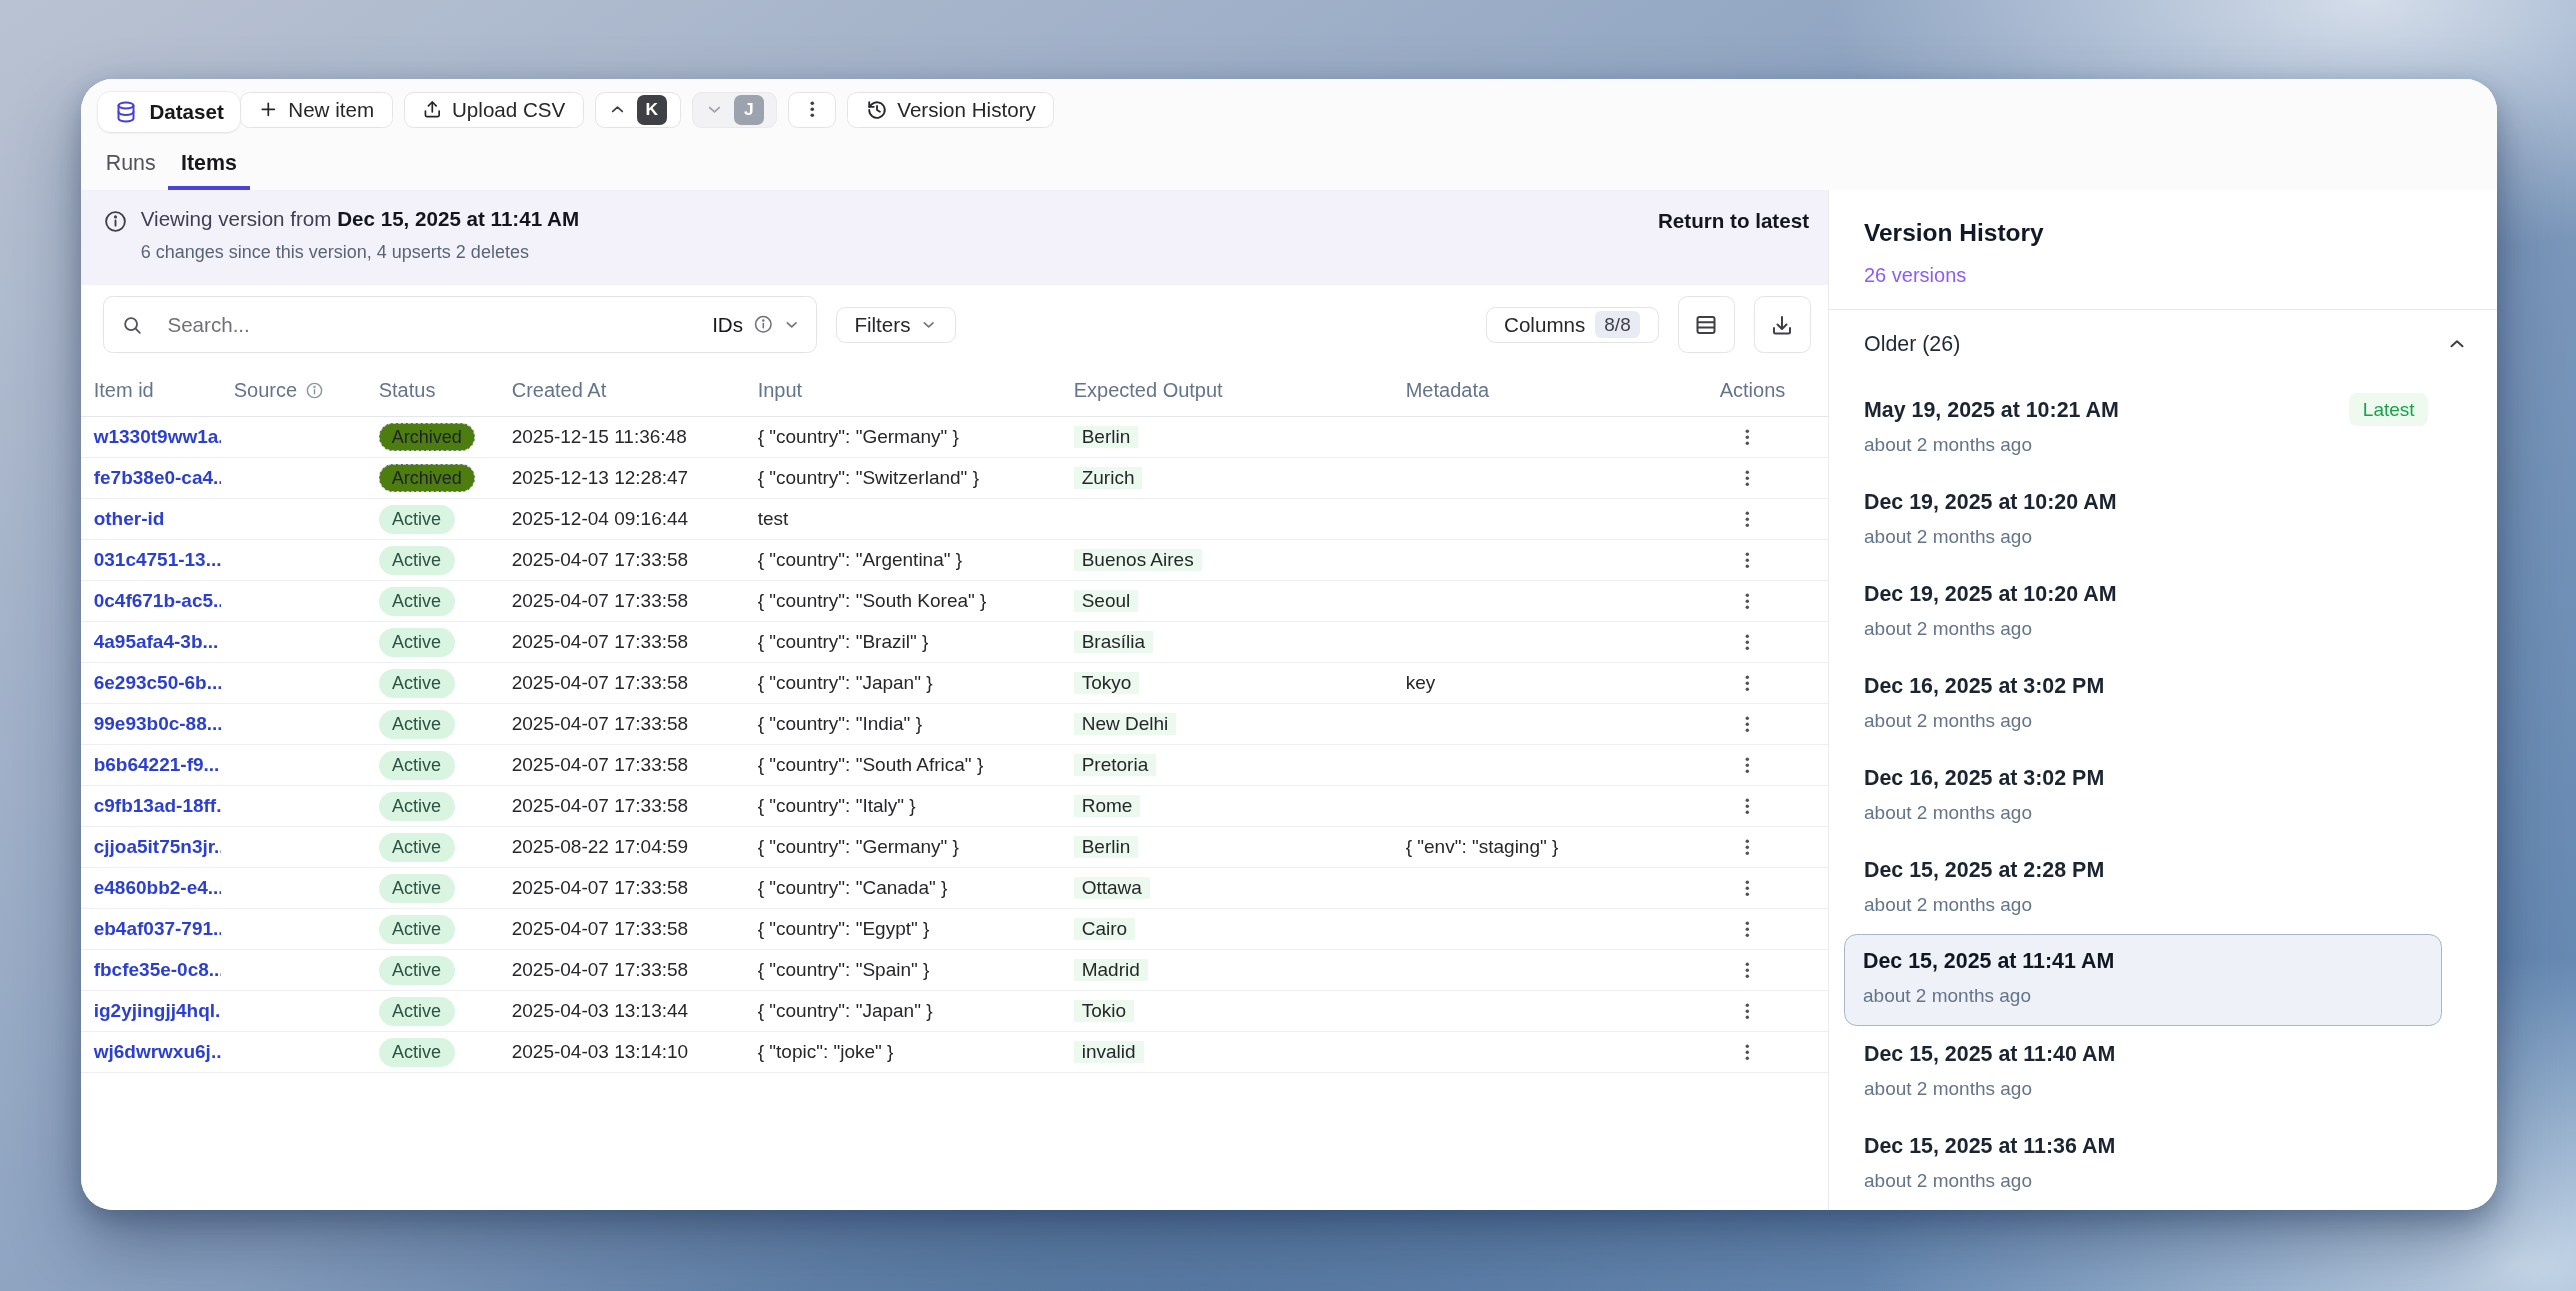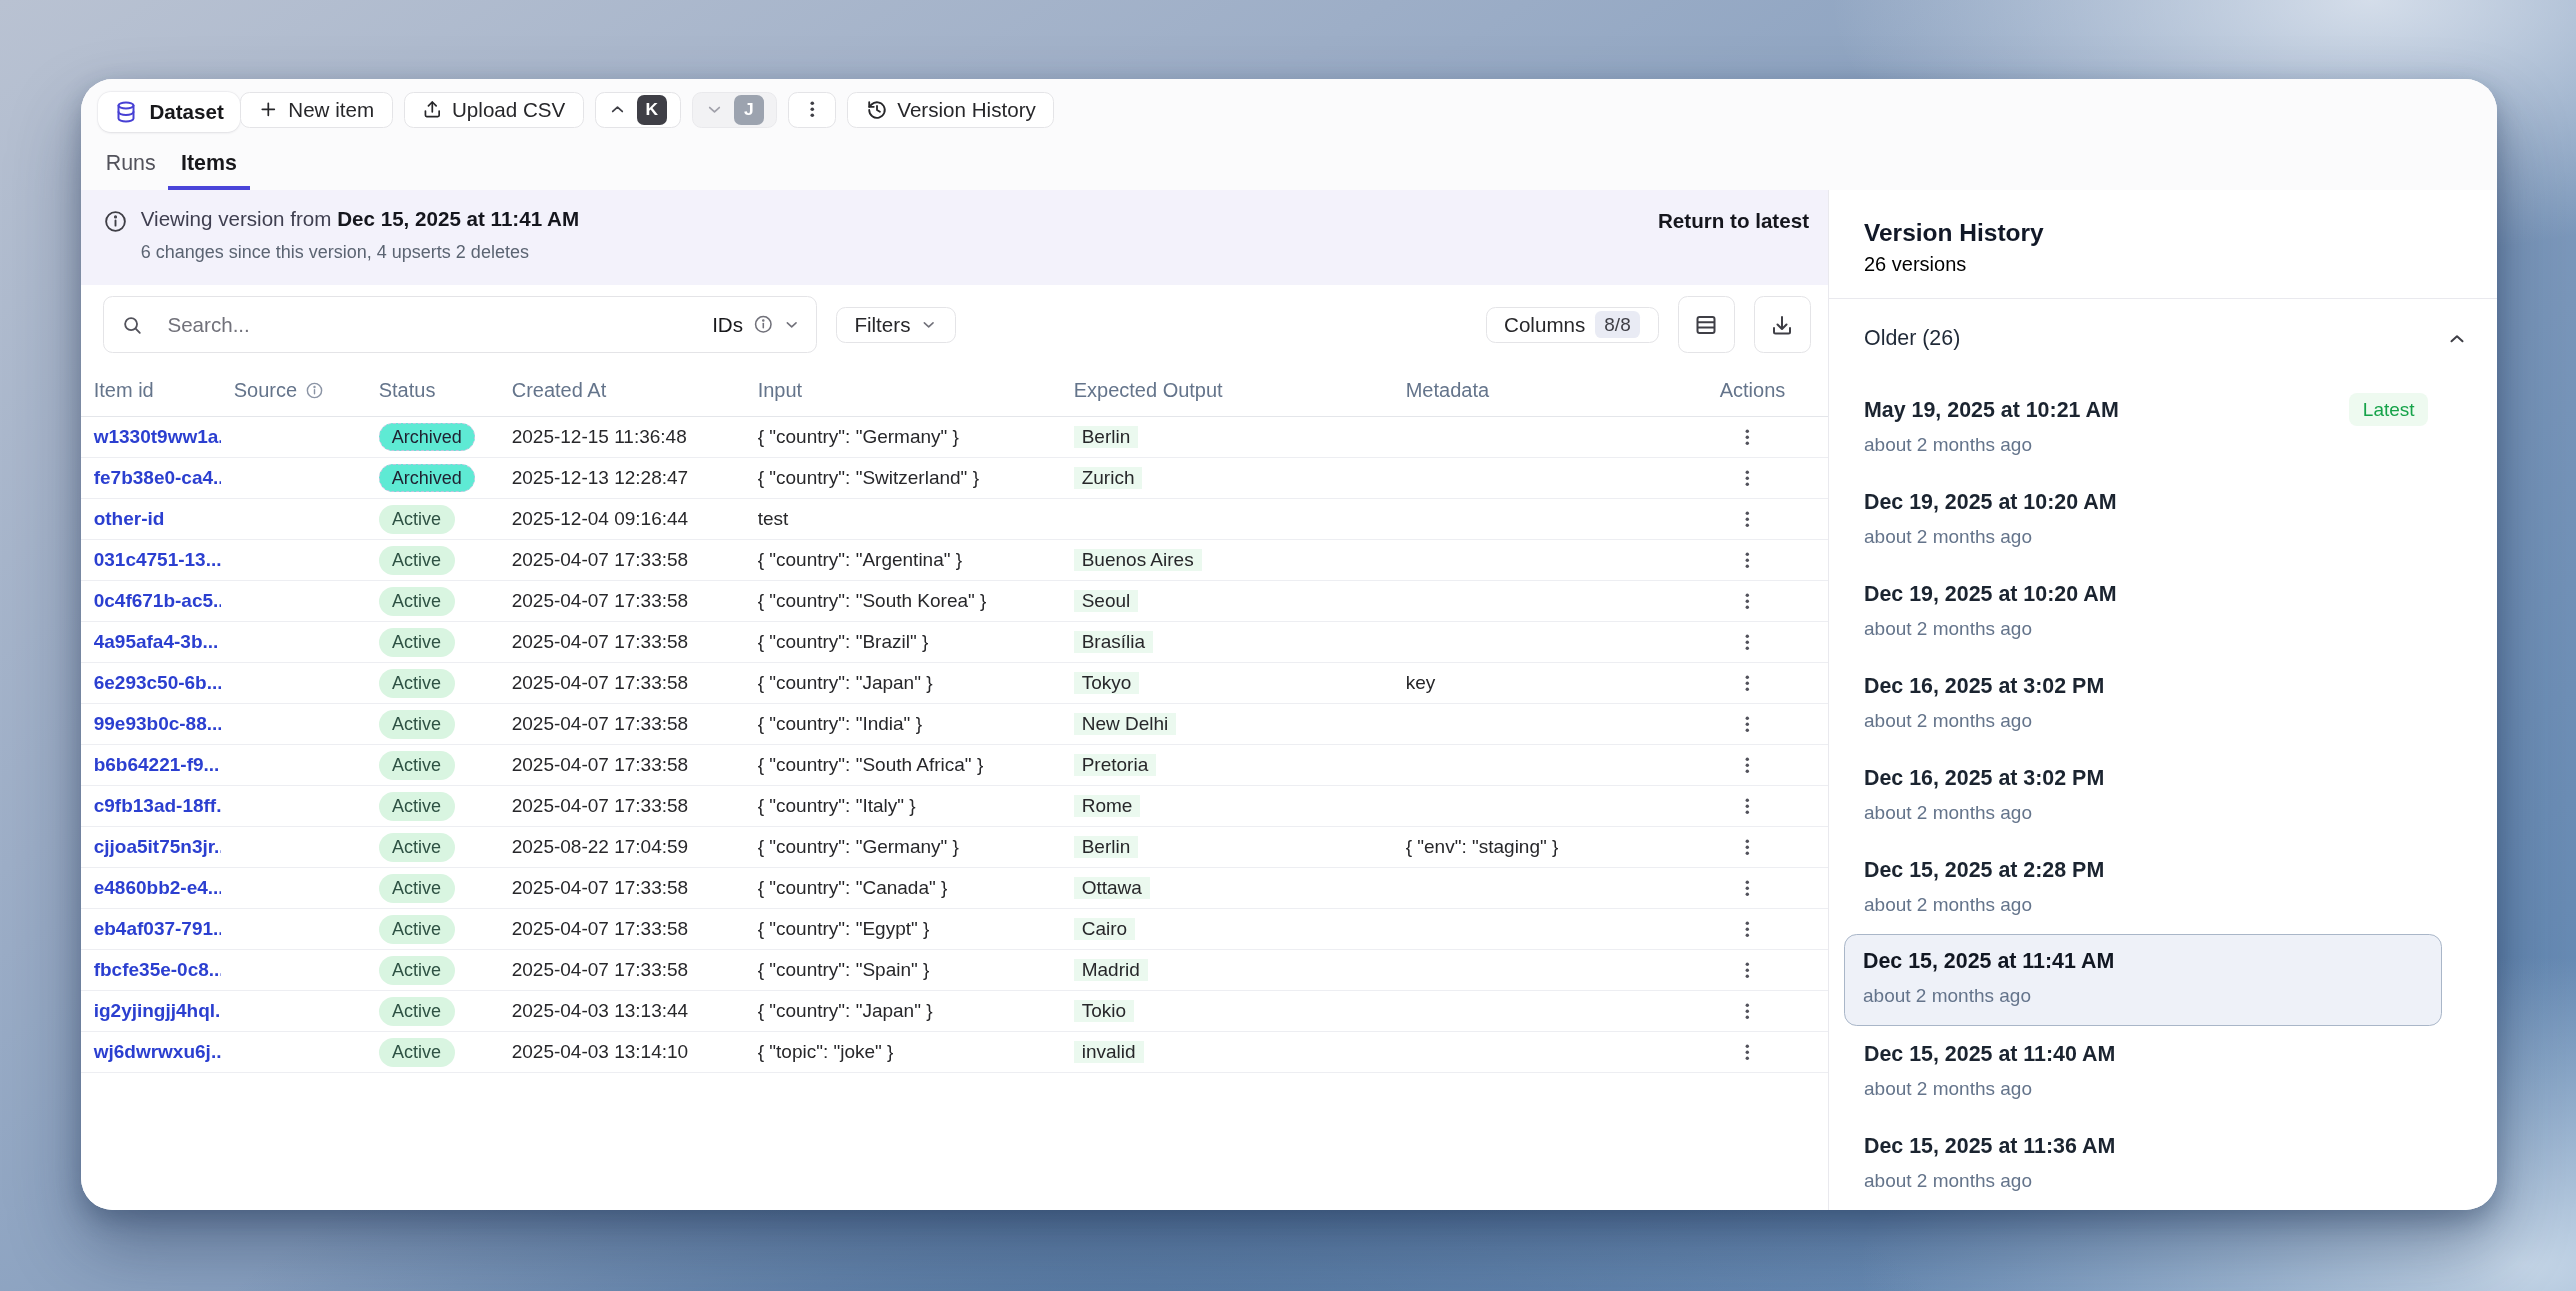--- a/index.html
+++ b/index.html
@@ -64,29 +64,29 @@
   
   .tbl-grid { display:grid; grid-template-columns:140px 145px 133px 246px 316px 332px 314px 1fr; align-items:center; }
   .thead { height:53px; flex:0 0 53px; border-bottom:0.8px solid #e4e6ea; color:#64748b; font-size:20px; font-weight:500; background:#fff; }
   .thead > div { padding-left:12.7px; display:flex; align-items:center; gap:8px; white-space:nowrap; }
   .tbody { flex:1; overflow:hidden; background:#fff; }
   .trow { height:41px; border-bottom:0.8px solid #edeef2; font-size:19px; color:#27272a; }
   .cell { padding-left:12.7px; white-space:nowrap; overflow:hidden; }
   .idlink { color:#2b3fd0; font-weight:700; text-decoration:none; cursor:pointer; }
   .pill { font-size:18px; padding:4px 13.4px; border-radius:790px; display:inline-block; }
   .pill.st-active { background:#d9f5e1; color:#2e5244; }
-  .pill.st-archived { background:#5eead4; color:#1f2030; border:1.6px dashed #bfc4de; padding:2.4px 12px; }
+  .pill.st-archived { background:#4d7c0f; color:#1f2030; border:1.6px dashed #bfc4de; padding:2.4px 12px; }
   .hl { background:#ebf9ef; padding:4.7px 8px; border-radius:4.7px; }
   .hl.empty { background:transparent; padding:0; }
   .kebab { margin-left:24px; background:none; border:none; cursor:pointer; padding:6.3px; display:flex; }
   
   .vpanel { flex:1; border-left:0.8px solid #e9e9ee; background:#fff; display:flex; flex-direction:column; min-width:0; }
   .vp-head { padding:28.5px 35px 0; }
   .vp-title { font-size:24.5px; font-weight:700; color:#111827; }
-  .vp-count { font-size:20px; color:#000000; margin-top:6px; }
+  .vp-count { font-size:20px; color:#8b5cf6; margin-top:17px; }
   .vp-divider { border-bottom:0.8px solid #e9e9ee; margin-top:22px; }
   .older-row { height:85px; display:flex; align-items:center; padding:0 24px 0 35px; }
   .older-lbl { flex:1; font-size:21.4px; font-weight:500; color:#1f2937; }
   .older-toggle { background:none; border:none; cursor:pointer; display:flex; padding:4.7px; }
   .vlist { padding:3.2px 55px 0 15px; }
   .vitem { position:relative; height:92px; border-radius:12.7px; padding:16px 0 0 20px; cursor:pointer; }
   .vitem.selected { background:#eef1f8; border:1.6px solid #a9b6c8; padding:14.2px 0 0 18px; }
   .vdate { font-size:21.4px; font-weight:600; color:#1b2430; }
   .vitem.selected .vdate { font-weight:700; color:#111722; }
   .vago { font-size:19px; color:#64748b; margin-top:11px; }

